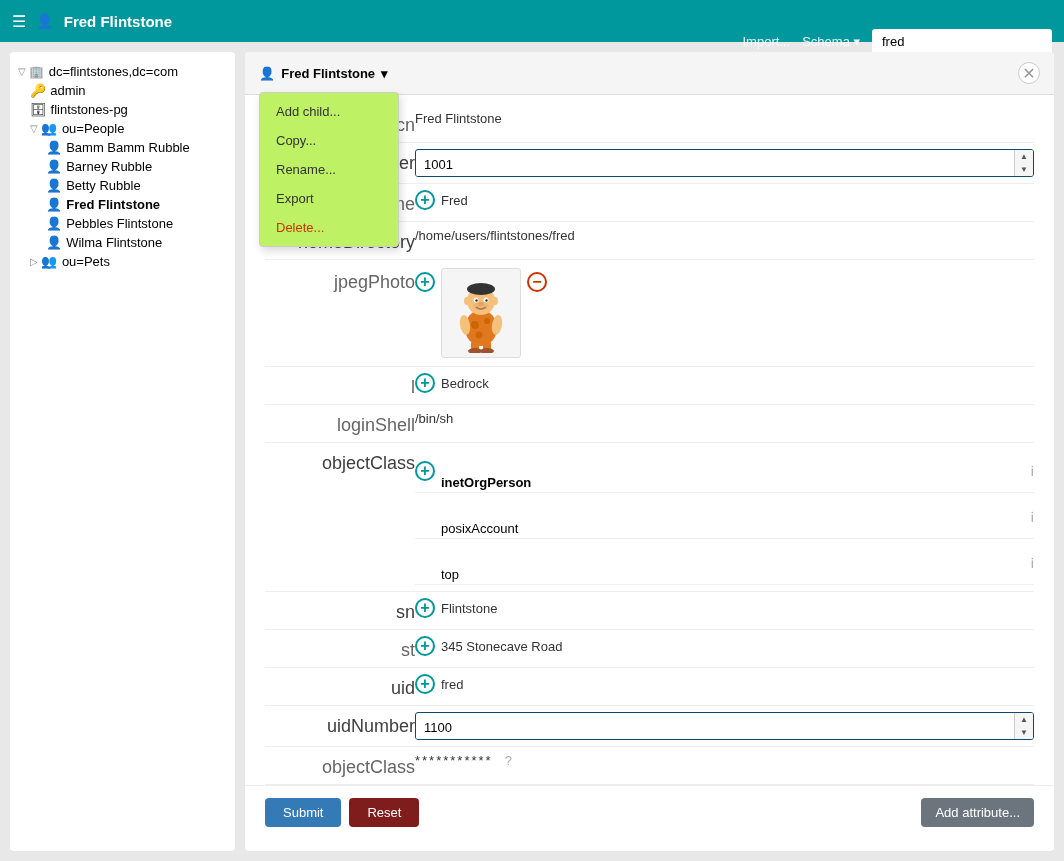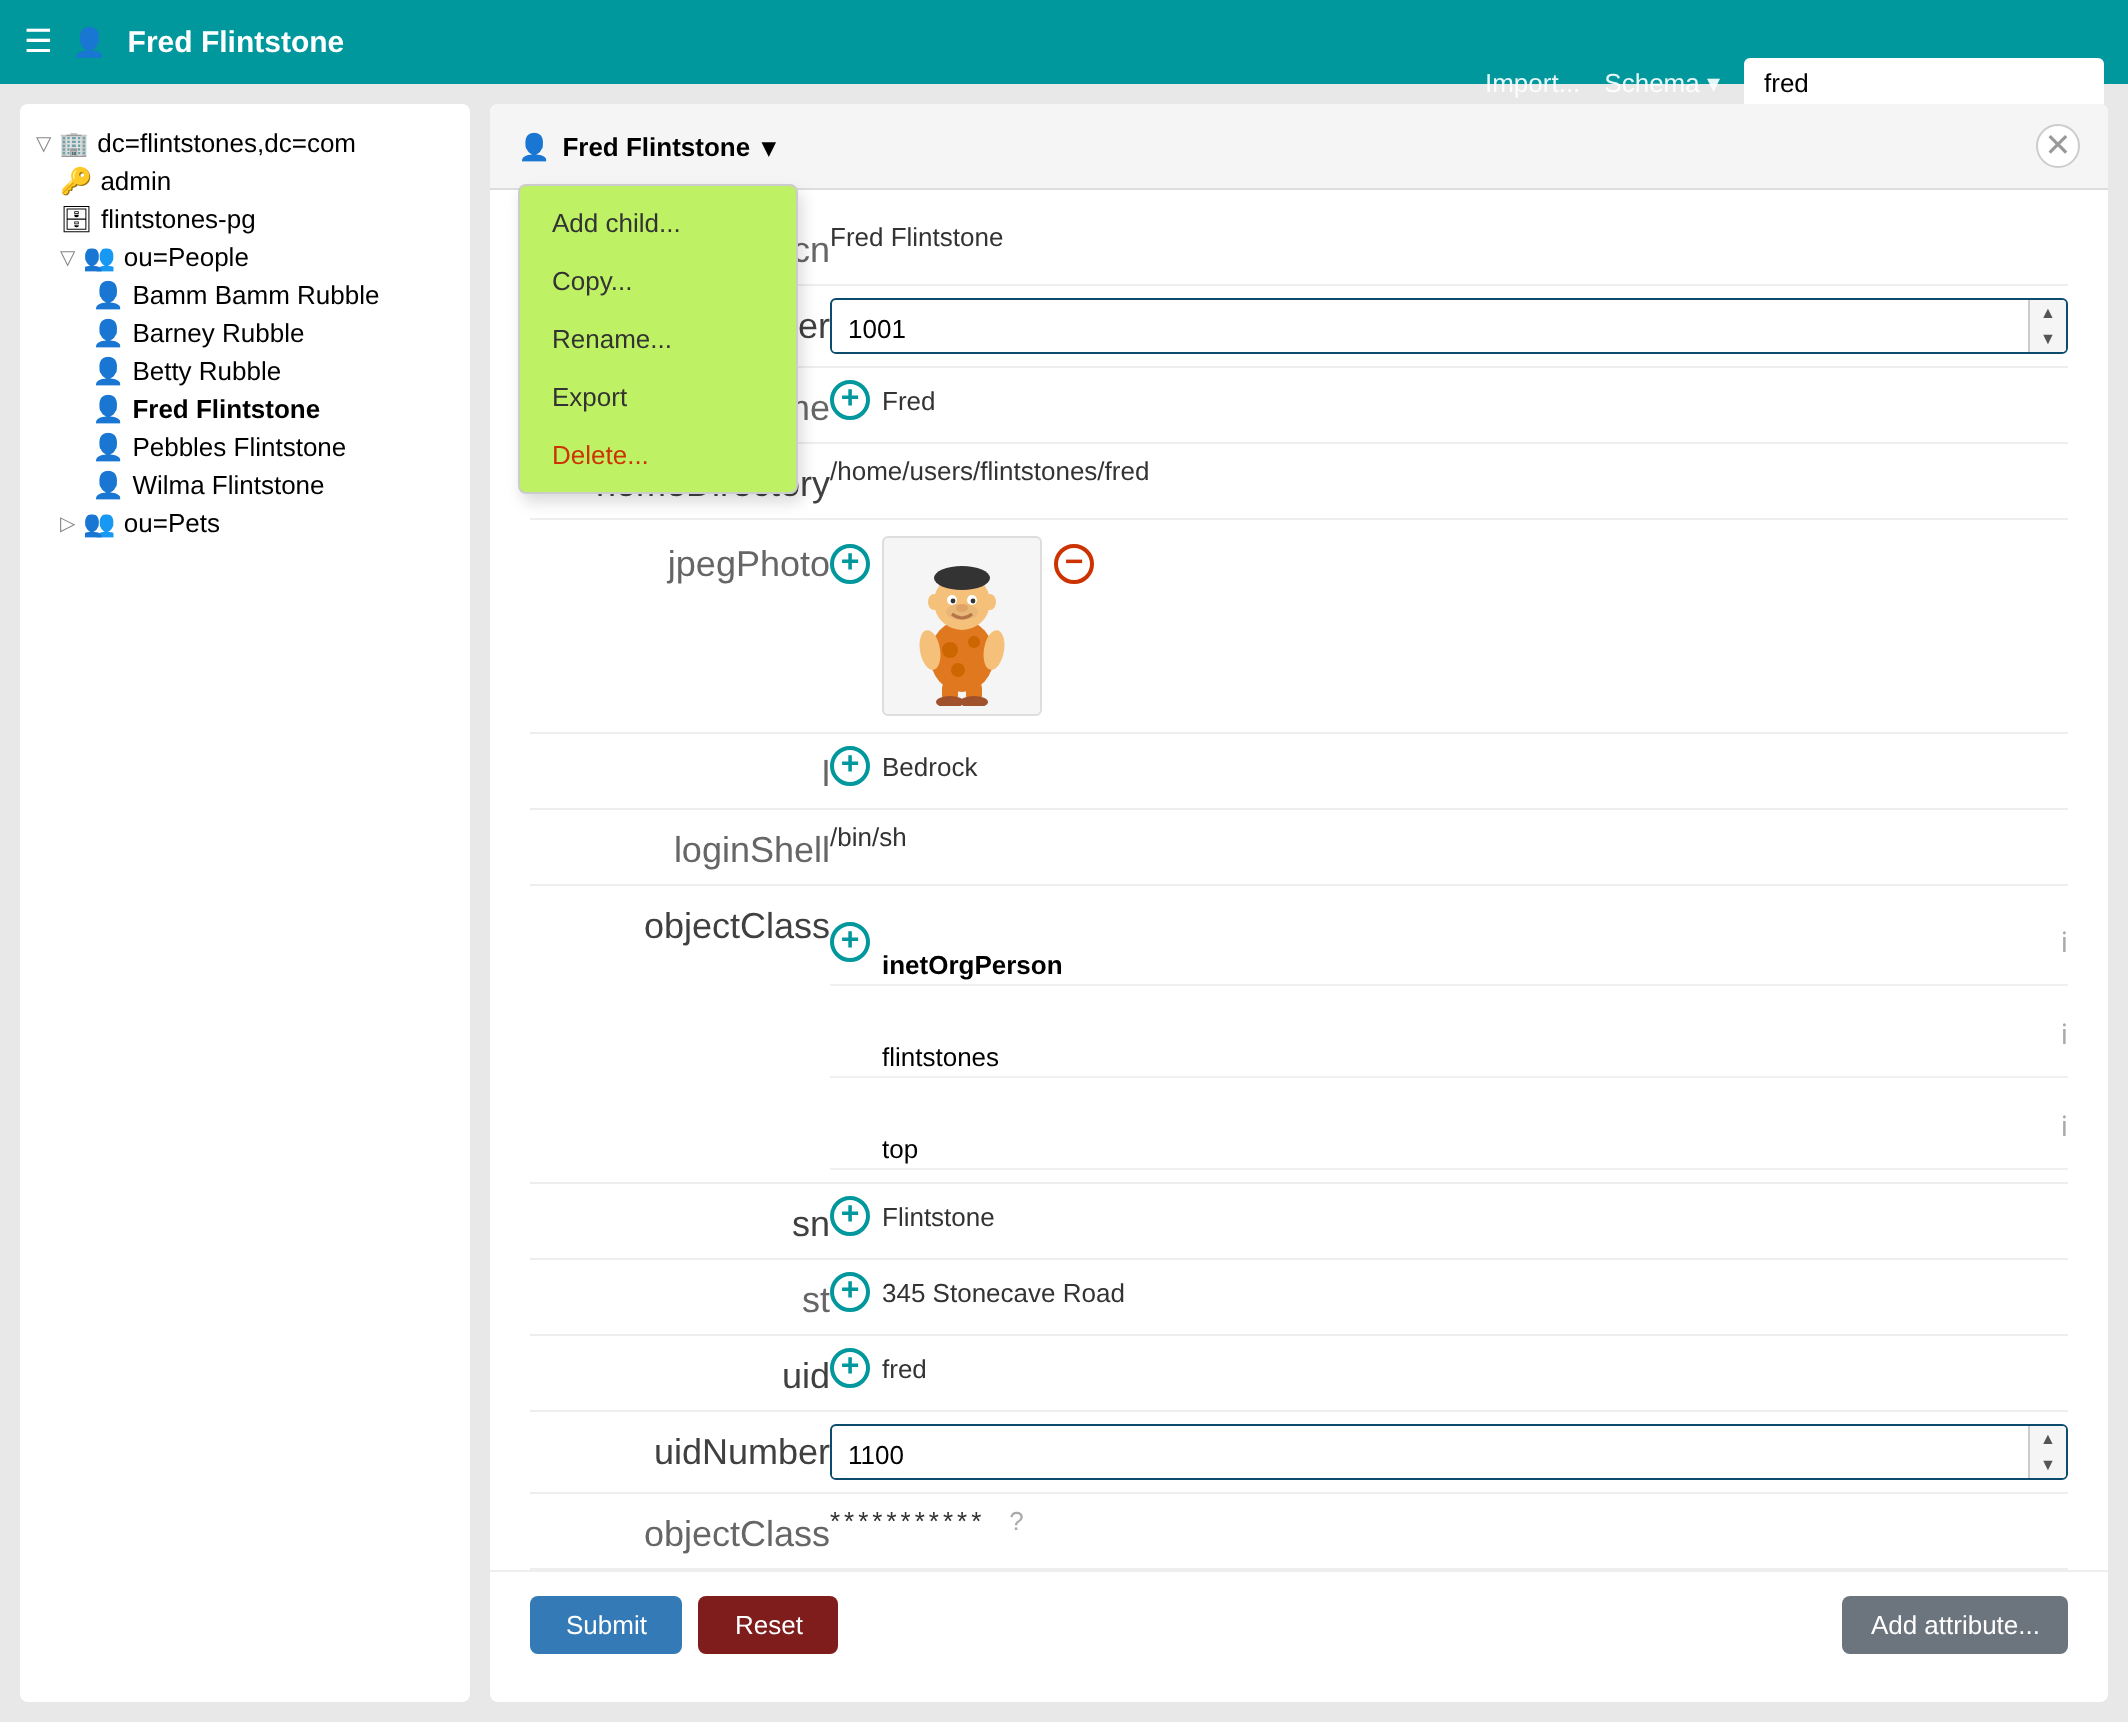--- a/index.html
+++ b/index.html
@@ -405,21 +405,21 @@
 
       <div class="form-row" style="align-items:flex-start;">
         <div class="form-label bold">objectClass</div>
         <div class="form-value-area object-class-rows">
           <div class="object-class-row">
             <span class="add-icon" style="margin-right:6px; flex-shrink:0;">+</span>
             <span class="object-class-value bold">inetOrgPerson</span>
             <span class="info-icon">ℹ</span>
           </div>
           <div class="object-class-row" style="padding-left:26px;">
-            <span class="object-class-value">flintstones</span>
+            <span class="object-class-value">posixAccount</span>
             <span class="info-icon">ℹ</span>
           </div>
           <div class="object-class-row" style="padding-left:26px;">
             <span class="object-class-value">top</span>
             <span class="info-icon">ℹ</span>
           </div>
         </div>
       </div>
 
       <div class="form-row">

